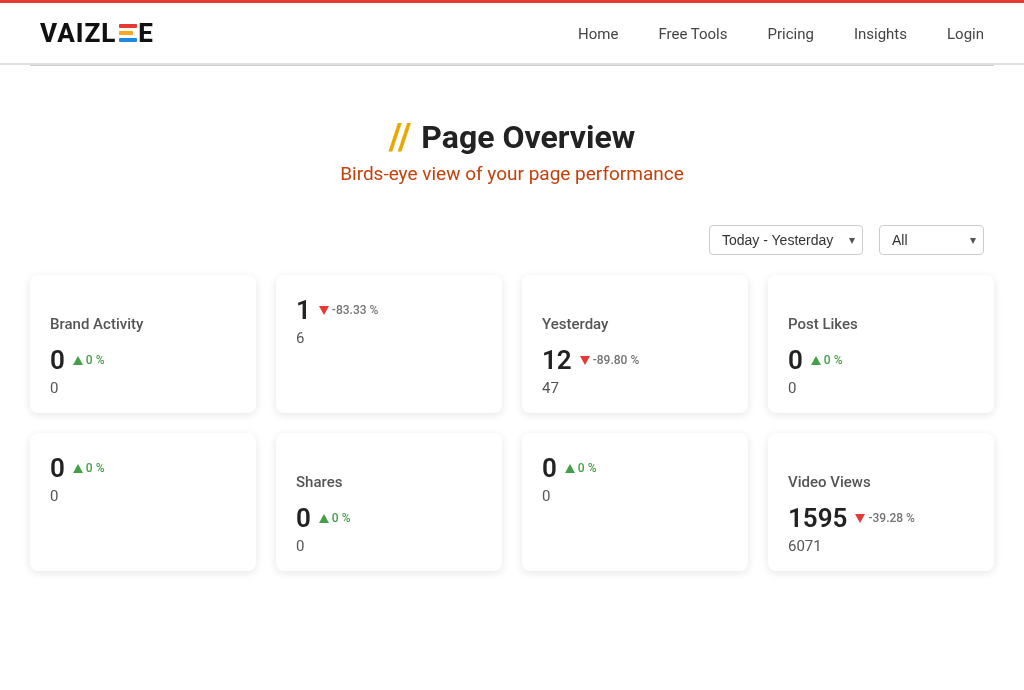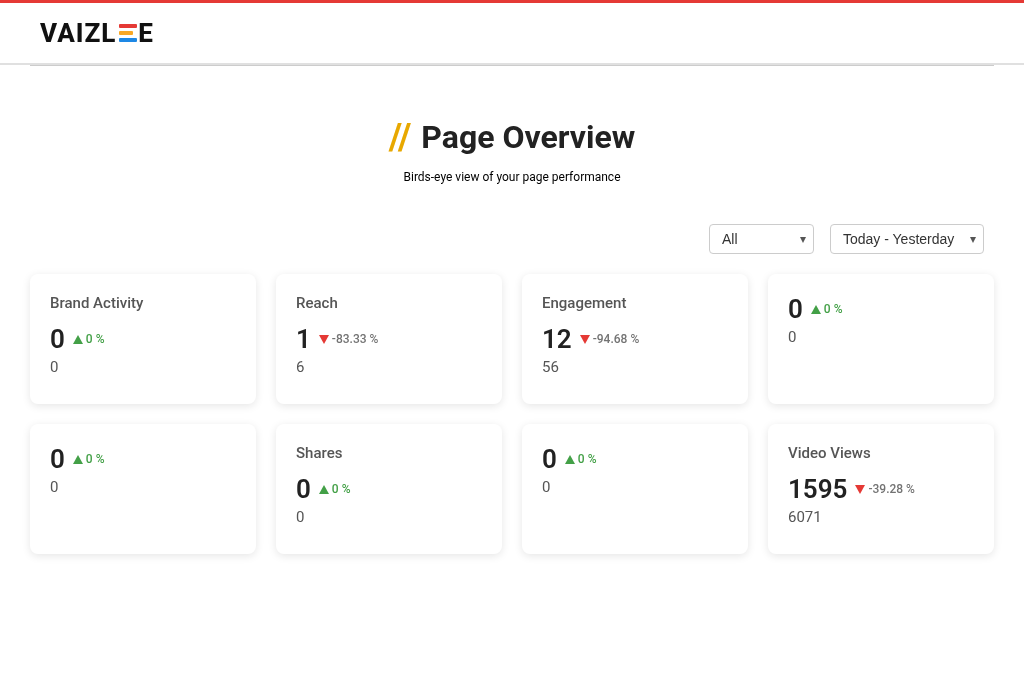--- a/index.html
+++ b/index.html
@@ -70,23 +70,23 @@
       align-items: center;
       justify-content: center;
       gap: 10px;
     }
     .hero-slash {
       color: #e8a800;
       font-size: 36px;
       font-weight: 700;
     }
     .hero-subtitle {
-      margin-top: 12px;
-      font-size: 12px;
-      color: #000000;
+      margin-top: 4px;
+      font-size: 19px;
+      color: #c2410c;
     }
 
     
     .filter-bar {
       display: flex;
       justify-content: flex-end;
       align-items: center;
       gap: 16px;
       padding: 10px 40px 20px;
     }
@@ -131,20 +131,21 @@
       border-radius: 8px;
       box-shadow: 0 2px 8px rgba(0,0,0,0.1);
       padding: 20px 20px 16px;
       min-height: 130px;
     }
     .card-title {
       font-size: 15px;
       font-weight: 500;
       color: #555;
       margin-bottom: 12px;
+      margin-top: 20px;
     }
     .card-value-row {
       display: flex;
       align-items: center;
       gap: 8px;
       margin-bottom: 4px;
     }
     .card-value {
       font-size: 26px;
       font-weight: 600;
@@ -189,88 +190,95 @@
 <nav class="navbar">
   <div class="logo">
     <span class="logo-text">VAIZL</span>
     <div class="logo-icon">
       <div class="logo-bar" style="background:#e53935;"></div>
       <div class="logo-bar" style="background:#f9a825; width:14px;"></div>
       <div class="logo-bar" style="background:#1e88e5; width:18px;"></div>
     </div>
     <span style="font-size:26px;font-weight:800;color:#111;margin-left:1px;">E</span>
   </div>
+  <ul class="nav-links">
+    <li><a href="#">Home</a></li>
+    <li><a href="#">Free Tools</a></li>
+    <li><a href="#">Pricing</a></li>
+    <li><a href="#">Insights</a></li>
+    <li><a href="#">Login</a></li>
+  </ul>
 </nav>
 
 <div style="height:1px; background:#ccc; margin:0 30px;"></div>
 
 <div class="hero">
   <div class="hero-title">
     <span class="hero-slash">//</span>
     <span>Page Overview</span>
   </div>
   <div class="hero-subtitle">Birds-eye view of your page performance</div>
 </div>
 
 <div class="filter-bar">
+  <div class="select-wrapper">
+    <select class="filter-select">
+      <option>Today - Yesterday</option>
+      <option>Last 7 Days</option>
+      <option>Last 30 Days</option>
+    </select>
+  </div>
   <div class="select-wrapper">
     <select class="filter-select">
       <option>All</option>
       <option>Facebook</option>
       <option>Instagram</option>
     </select>
   </div>
-  <div class="select-wrapper">
-    <select class="filter-select">
-      <option>Today - Yesterday</option>
-      <option>Last 7 Days</option>
-      <option>Last 30 Days</option>
-    </select>
-  </div>
 </div>
 
 <div class="cards-section">
   <div class="cards-grid" id="row1">
     <div class="card">
       <div class="card-title">Brand Activity</div>
       <div class="card-value-row">
         <span class="card-value">0</span>
         <span class="card-badge badge-up">
           <span class="arrow-up"></span>
           <span>0 %</span>
         </span>
       </div>
       <div class="card-prev">0</div>
     </div>
 
     <div class="card">
-      <div class="card-title">Reach</div>
       <div class="card-value-row">
         <span class="card-value">1</span>
         <span class="card-badge badge-down">
           <span class="arrow-down"></span>
           <span>-83.33 %</span>
         </span>
       </div>
       <div class="card-prev">6</div>
     </div>
 
     <div class="card">
-      <div class="card-title">Engagement</div>
+      <div class="card-title">Yesterday</div>
       <div class="card-value-row">
         <span class="card-value">12</span>
         <span class="card-badge badge-down">
           <span class="arrow-down"></span>
-          <span>-94.68 %</span>
-        </span>
-      </div>
-      <div class="card-prev">56</div>
-    </div>
-
-    <div class="card">
+          <span>-89.80 %</span>
+        </span>
+      </div>
+      <div class="card-prev">47</div>
+    </div>
+
+    <div class="card">
+      <div class="card-title">Post Likes</div>
       <div class="card-value-row">
         <span class="card-value">0</span>
         <span class="card-badge badge-up">
           <span class="arrow-up"></span>
           <span>0 %</span>
         </span>
       </div>
       <div class="card-prev">0</div>
     </div>
   </div>

